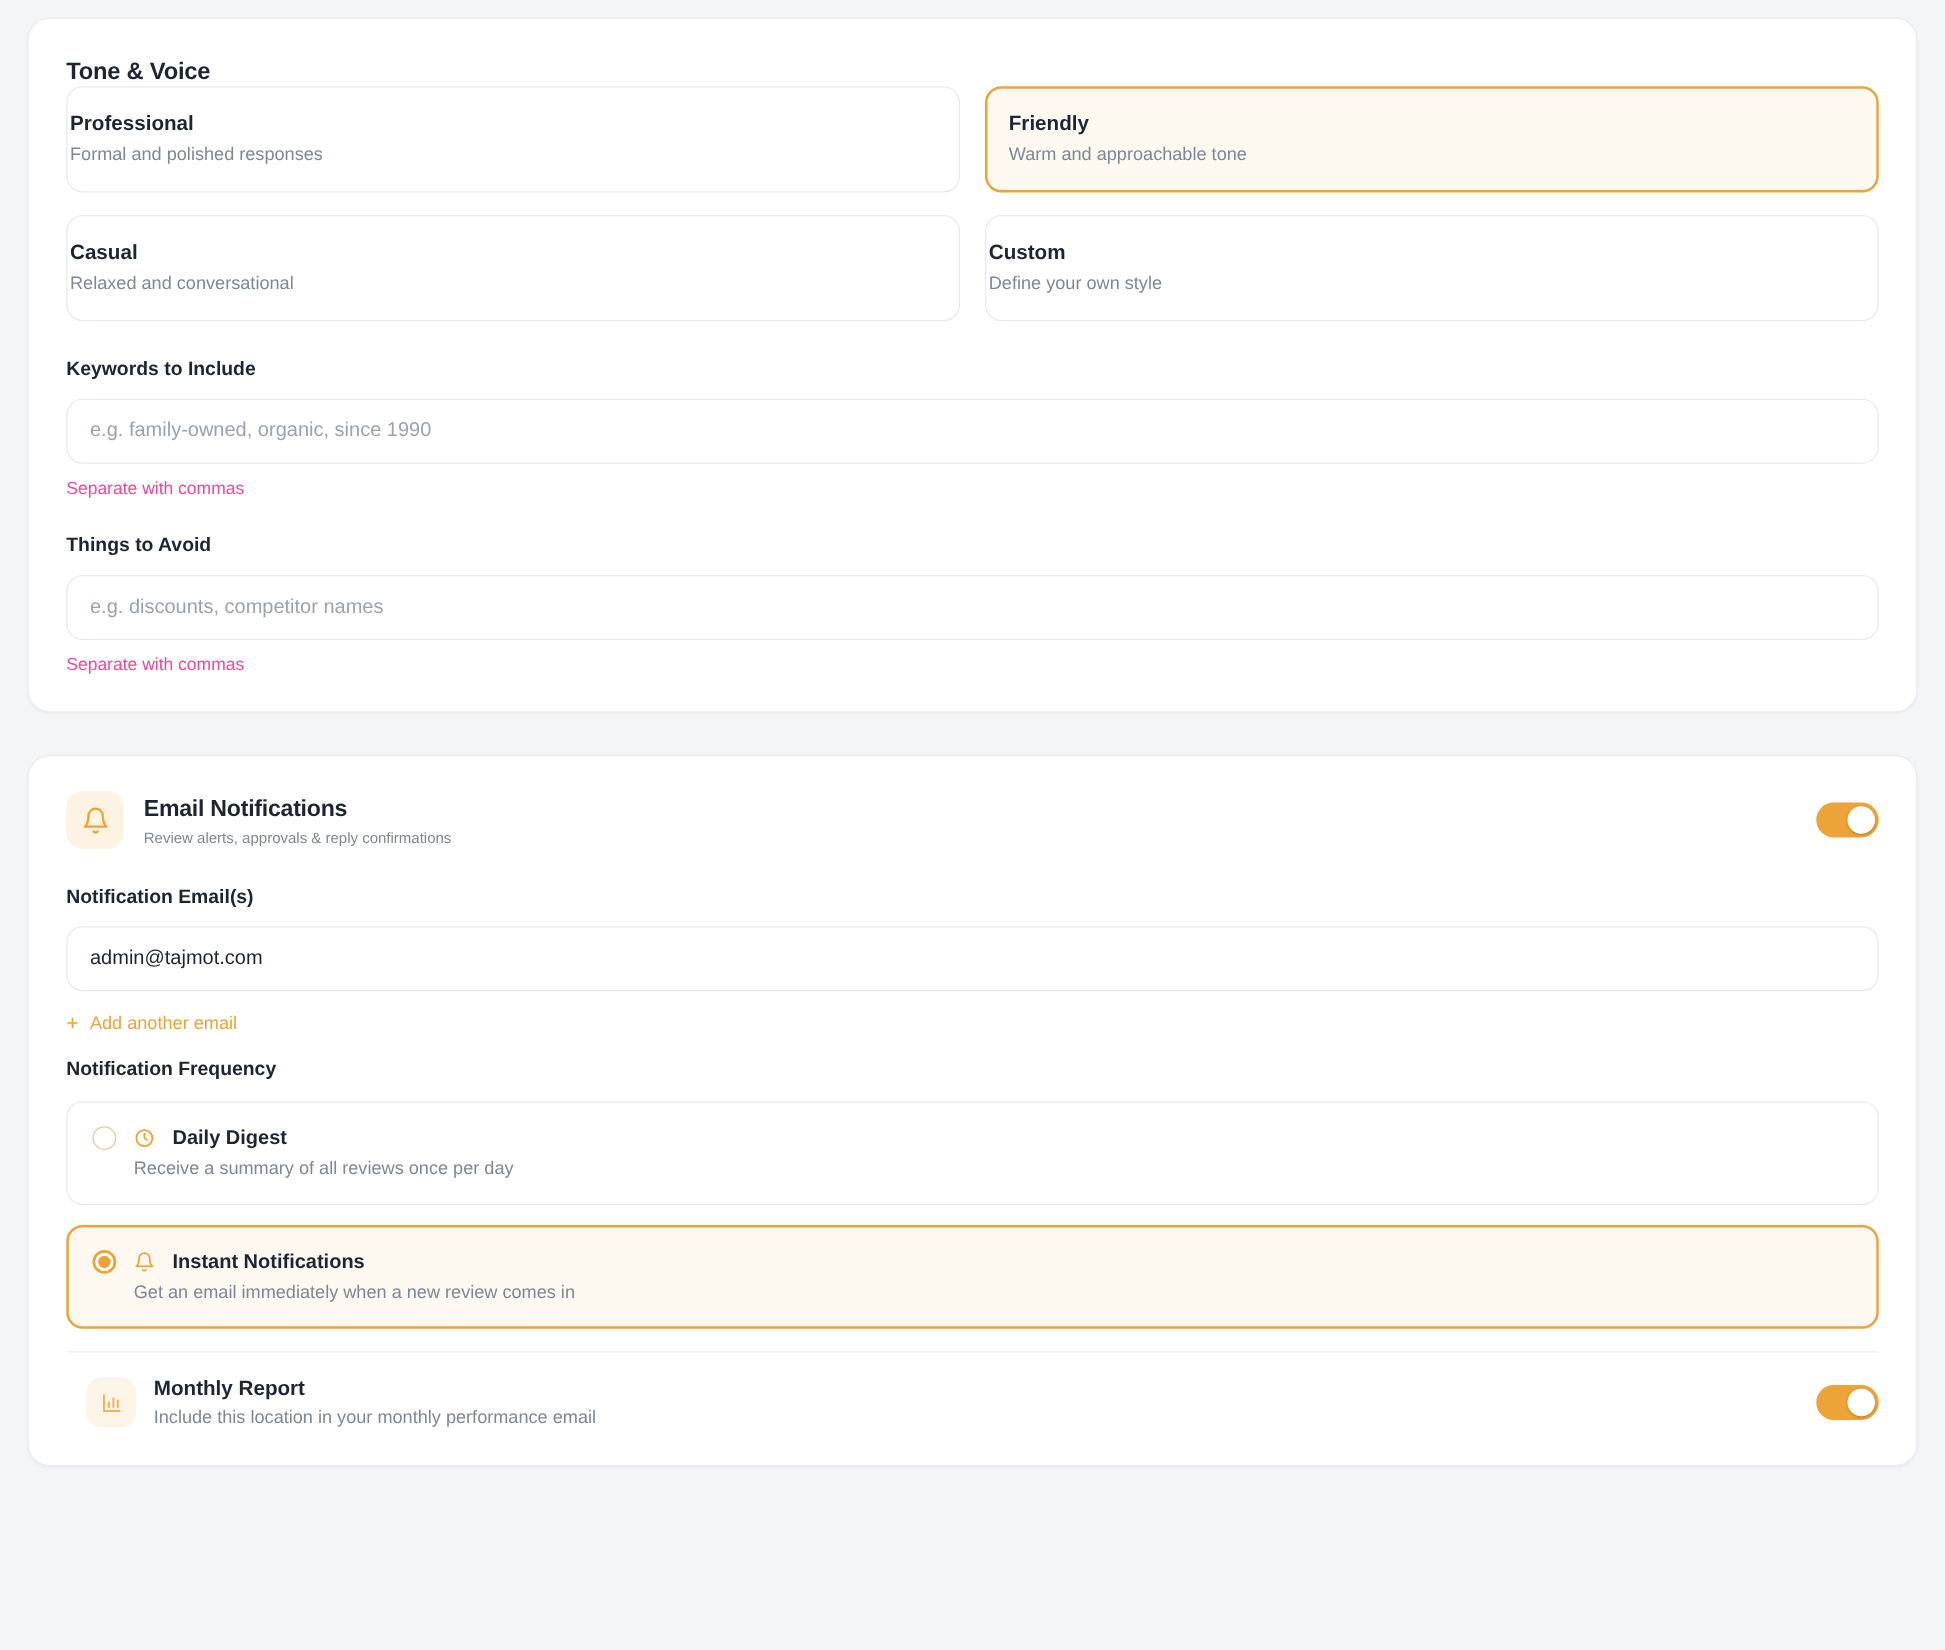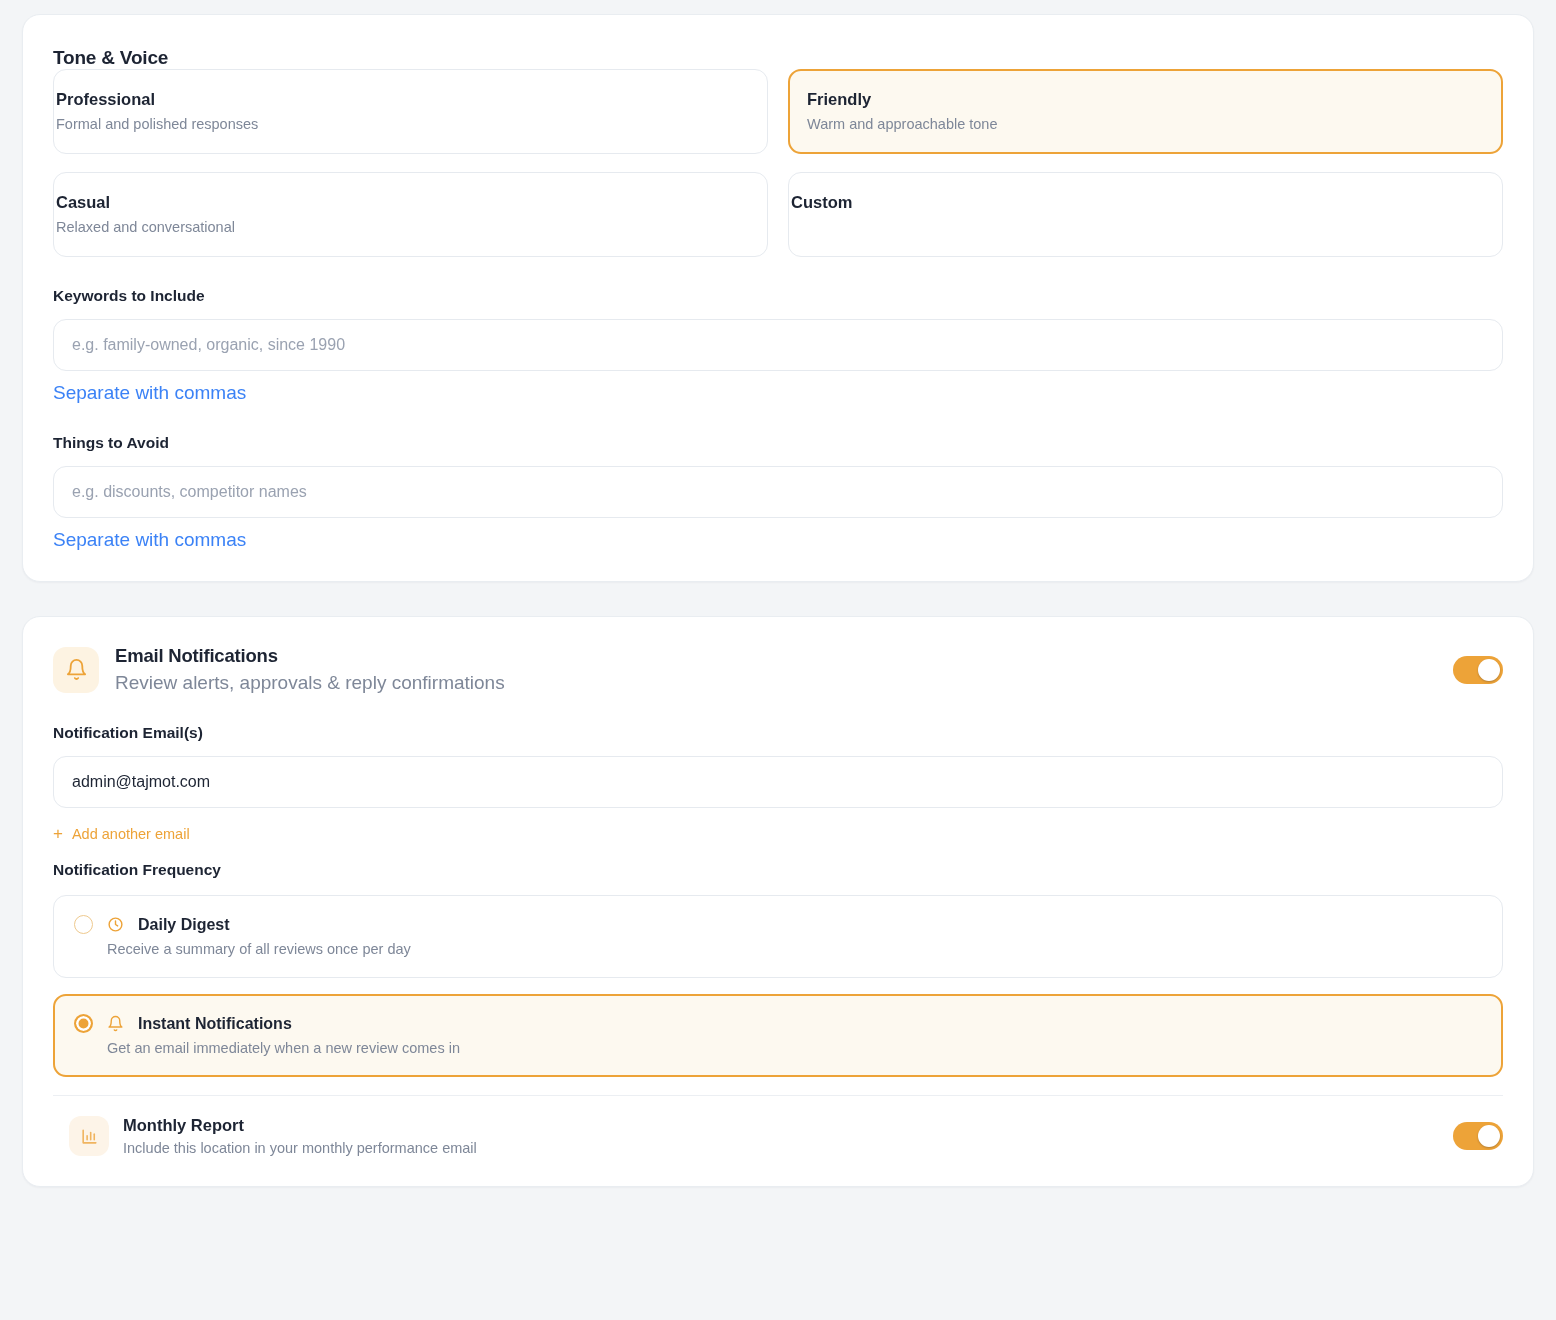--- a/index.html
+++ b/index.html
@@ -37,22 +37,22 @@
   }
 
   .field-label {
     font-size: 15.5px;
     font-weight: bold;
     color: #1d2433;
     display: block;
   }
 
   .helper {
-    font-size: 19px;
-    color: #3b82f6;
+    font-size: 14px;
+    color: #ec4899;
   }
 
   
   .tone-label { margin-top: 32px; margin-bottom: 16px; }
   .tone-grid {
     display: grid;
     grid-template-columns: 1fr 1fr;
     gap: 18px 20px;
   }
   .tone-card {
@@ -106,21 +106,21 @@
     border-radius: 13px;
     background: #fdf3e2;
     display: flex; align-items: center; justify-content: center;
     flex: 0 0 auto;
   }
   .icon-badge.small { width: 40px; height: 40px; border-radius: 12px; background: #fdf4e8; }
   .head-text { flex: 1 1 auto; }
   .head-title {
     font-size: 18.5px; font-weight: bold; color: #1d2433; letter-spacing: -0.2px;
   }
-  .head-sub { font-size: 19px; color: #7e8798; margin-top: 5px; }
+  .head-sub { font-size: 12px; color: #7e8798; margin-top: 5px; }
 
   .toggle {
     width: 50px; height: 28px;
     border-radius: 14px;
     background: #eda338;
     position: relative;
     flex: 0 0 auto;
     cursor: pointer;
   }
   .toggle .knob {
@@ -209,20 +209,21 @@
       <div class="tone-card selected">
         <div class="tone-name">Friendly</div>
         <div class="tone-desc">Warm and approachable tone</div>
       </div>
       <div class="tone-card">
         <div class="tone-name">Casual</div>
         <div class="tone-desc">Relaxed and conversational</div>
       </div>
       <div class="tone-card">
         <div class="tone-name">Custom</div>
+        <div class="tone-desc">Define your own style</div>
       </div>
     </div>
 
     <span class="field-label input-label">Keywords to Include</span>
     <input class="text-input" type="text" placeholder="e.g. family-owned, organic, since 1990" style="">
     <span class="helper input-help">Separate with commas</span>
 
     <span class="field-label input-label">Things to Avoid</span>
     <input class="text-input" type="text" placeholder="e.g. discounts, competitor names" style="">
     <span class="helper input-help">Separate with commas</span>

